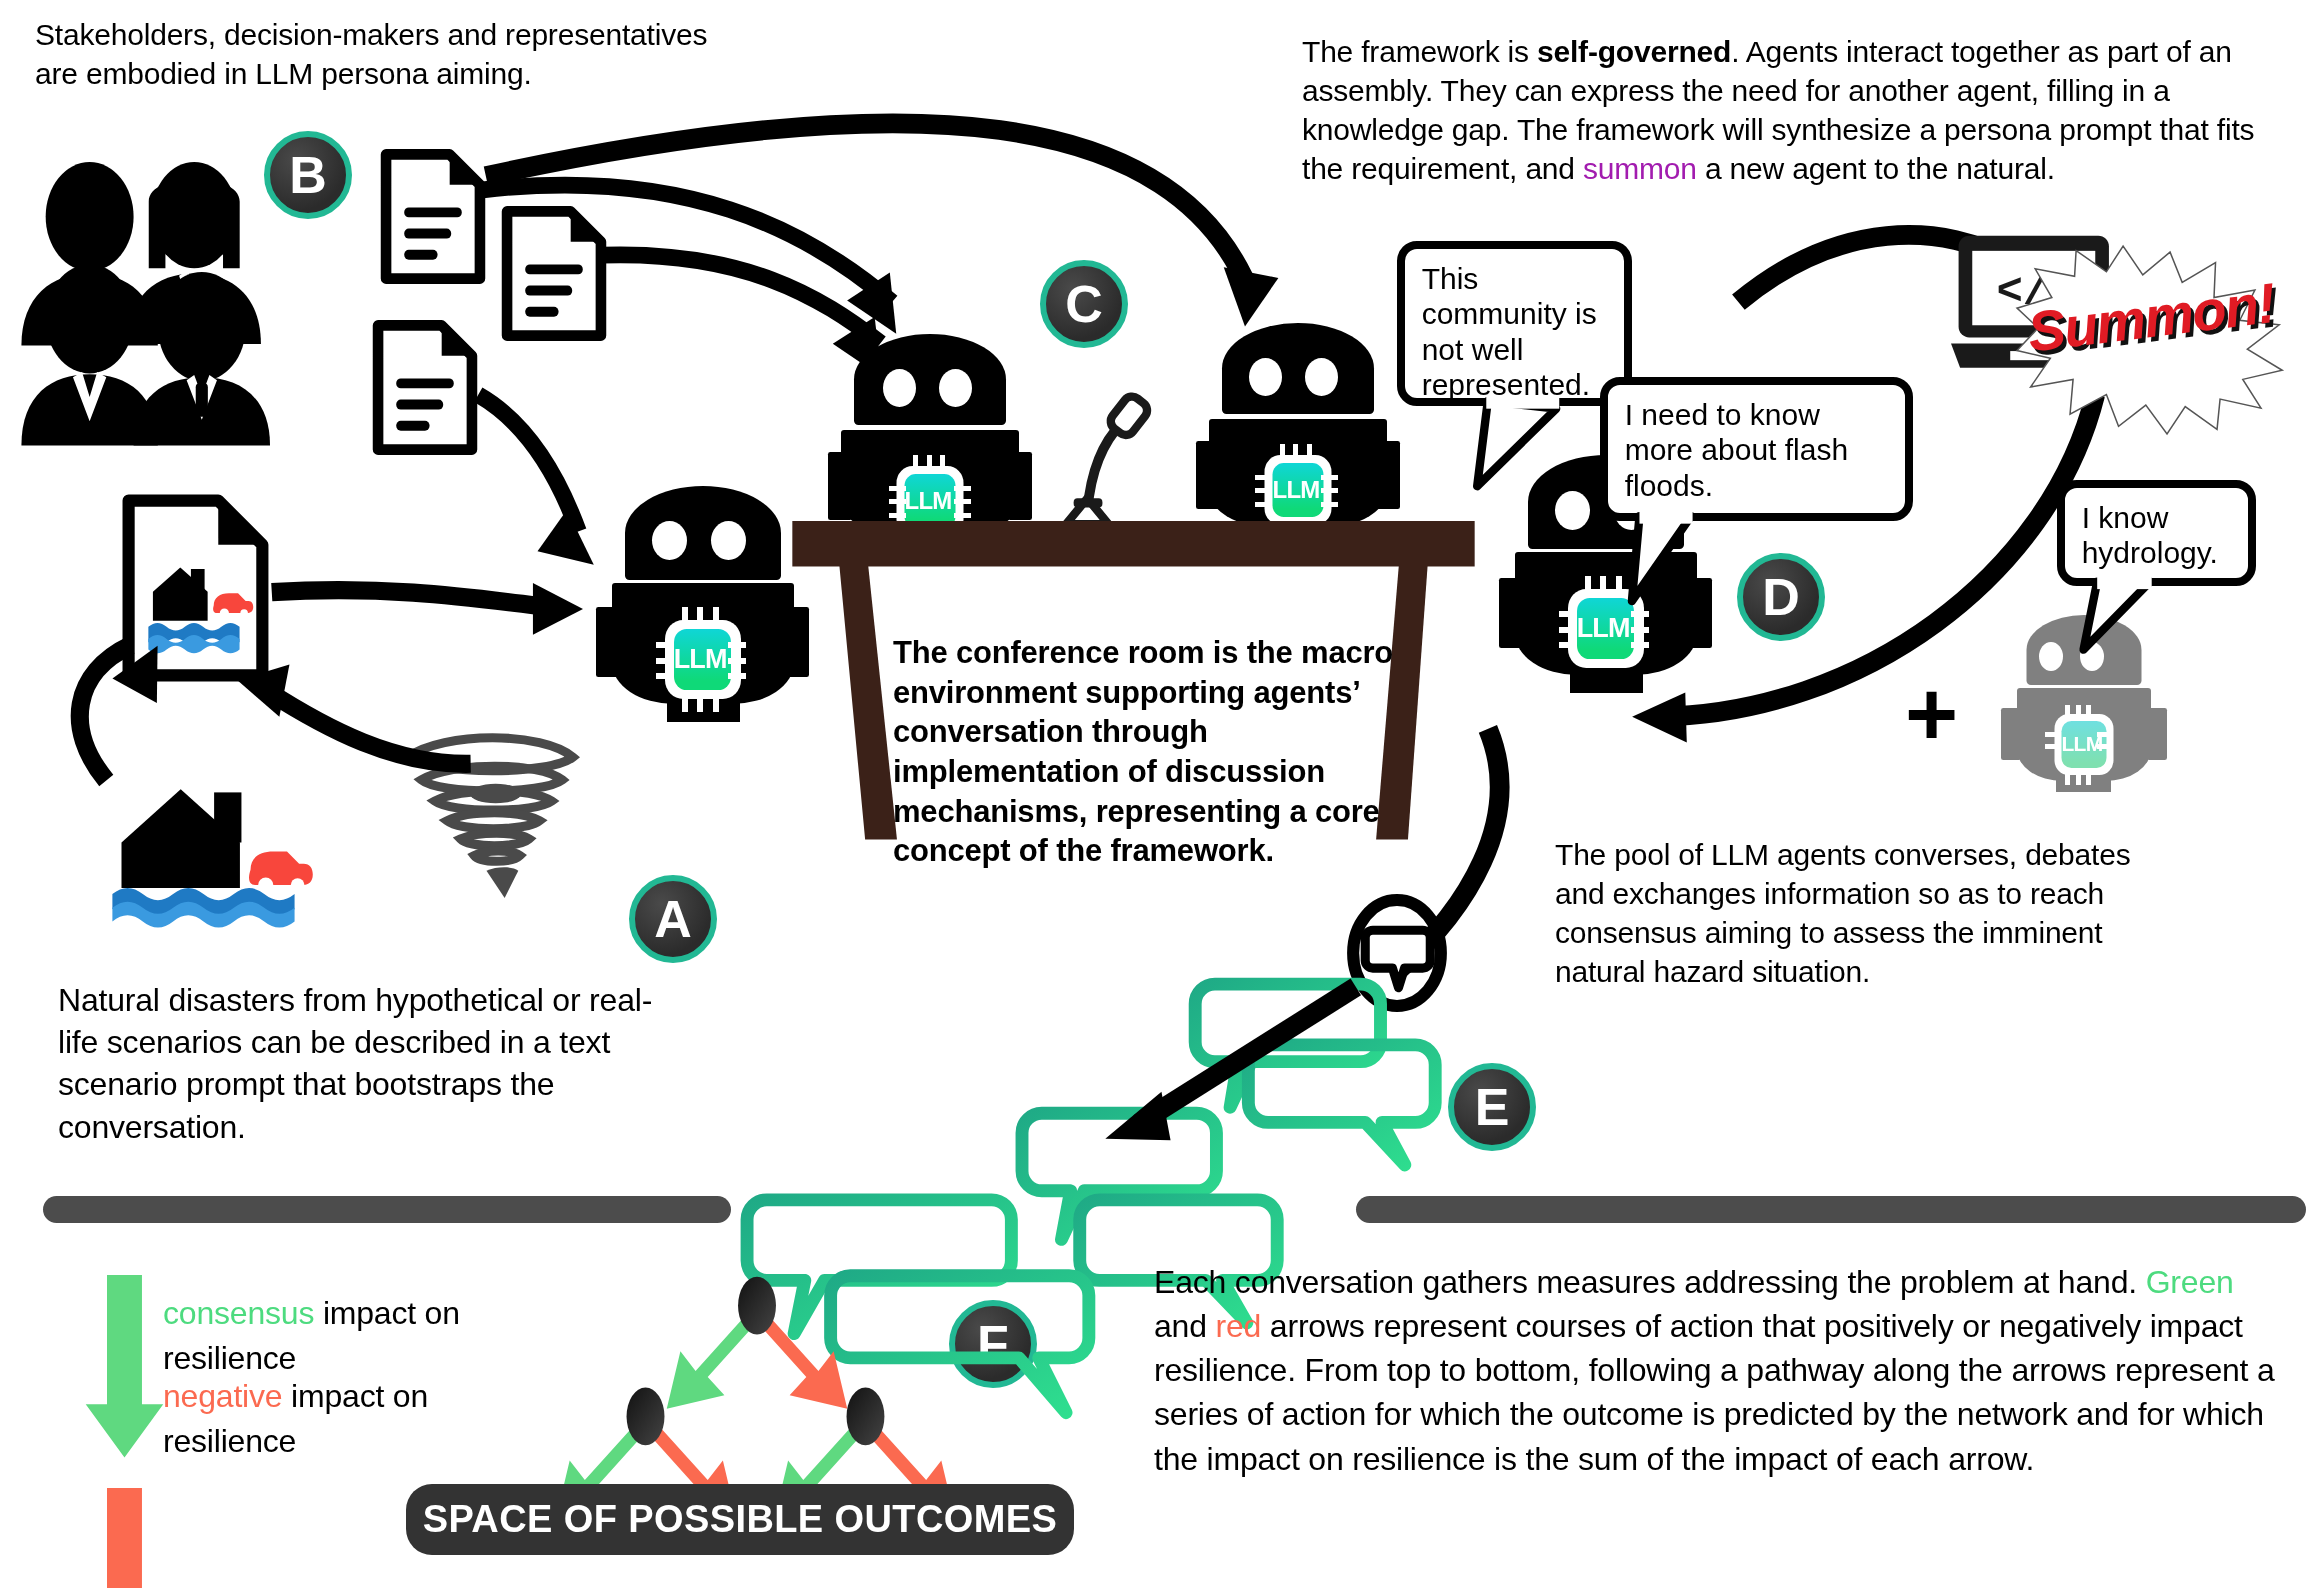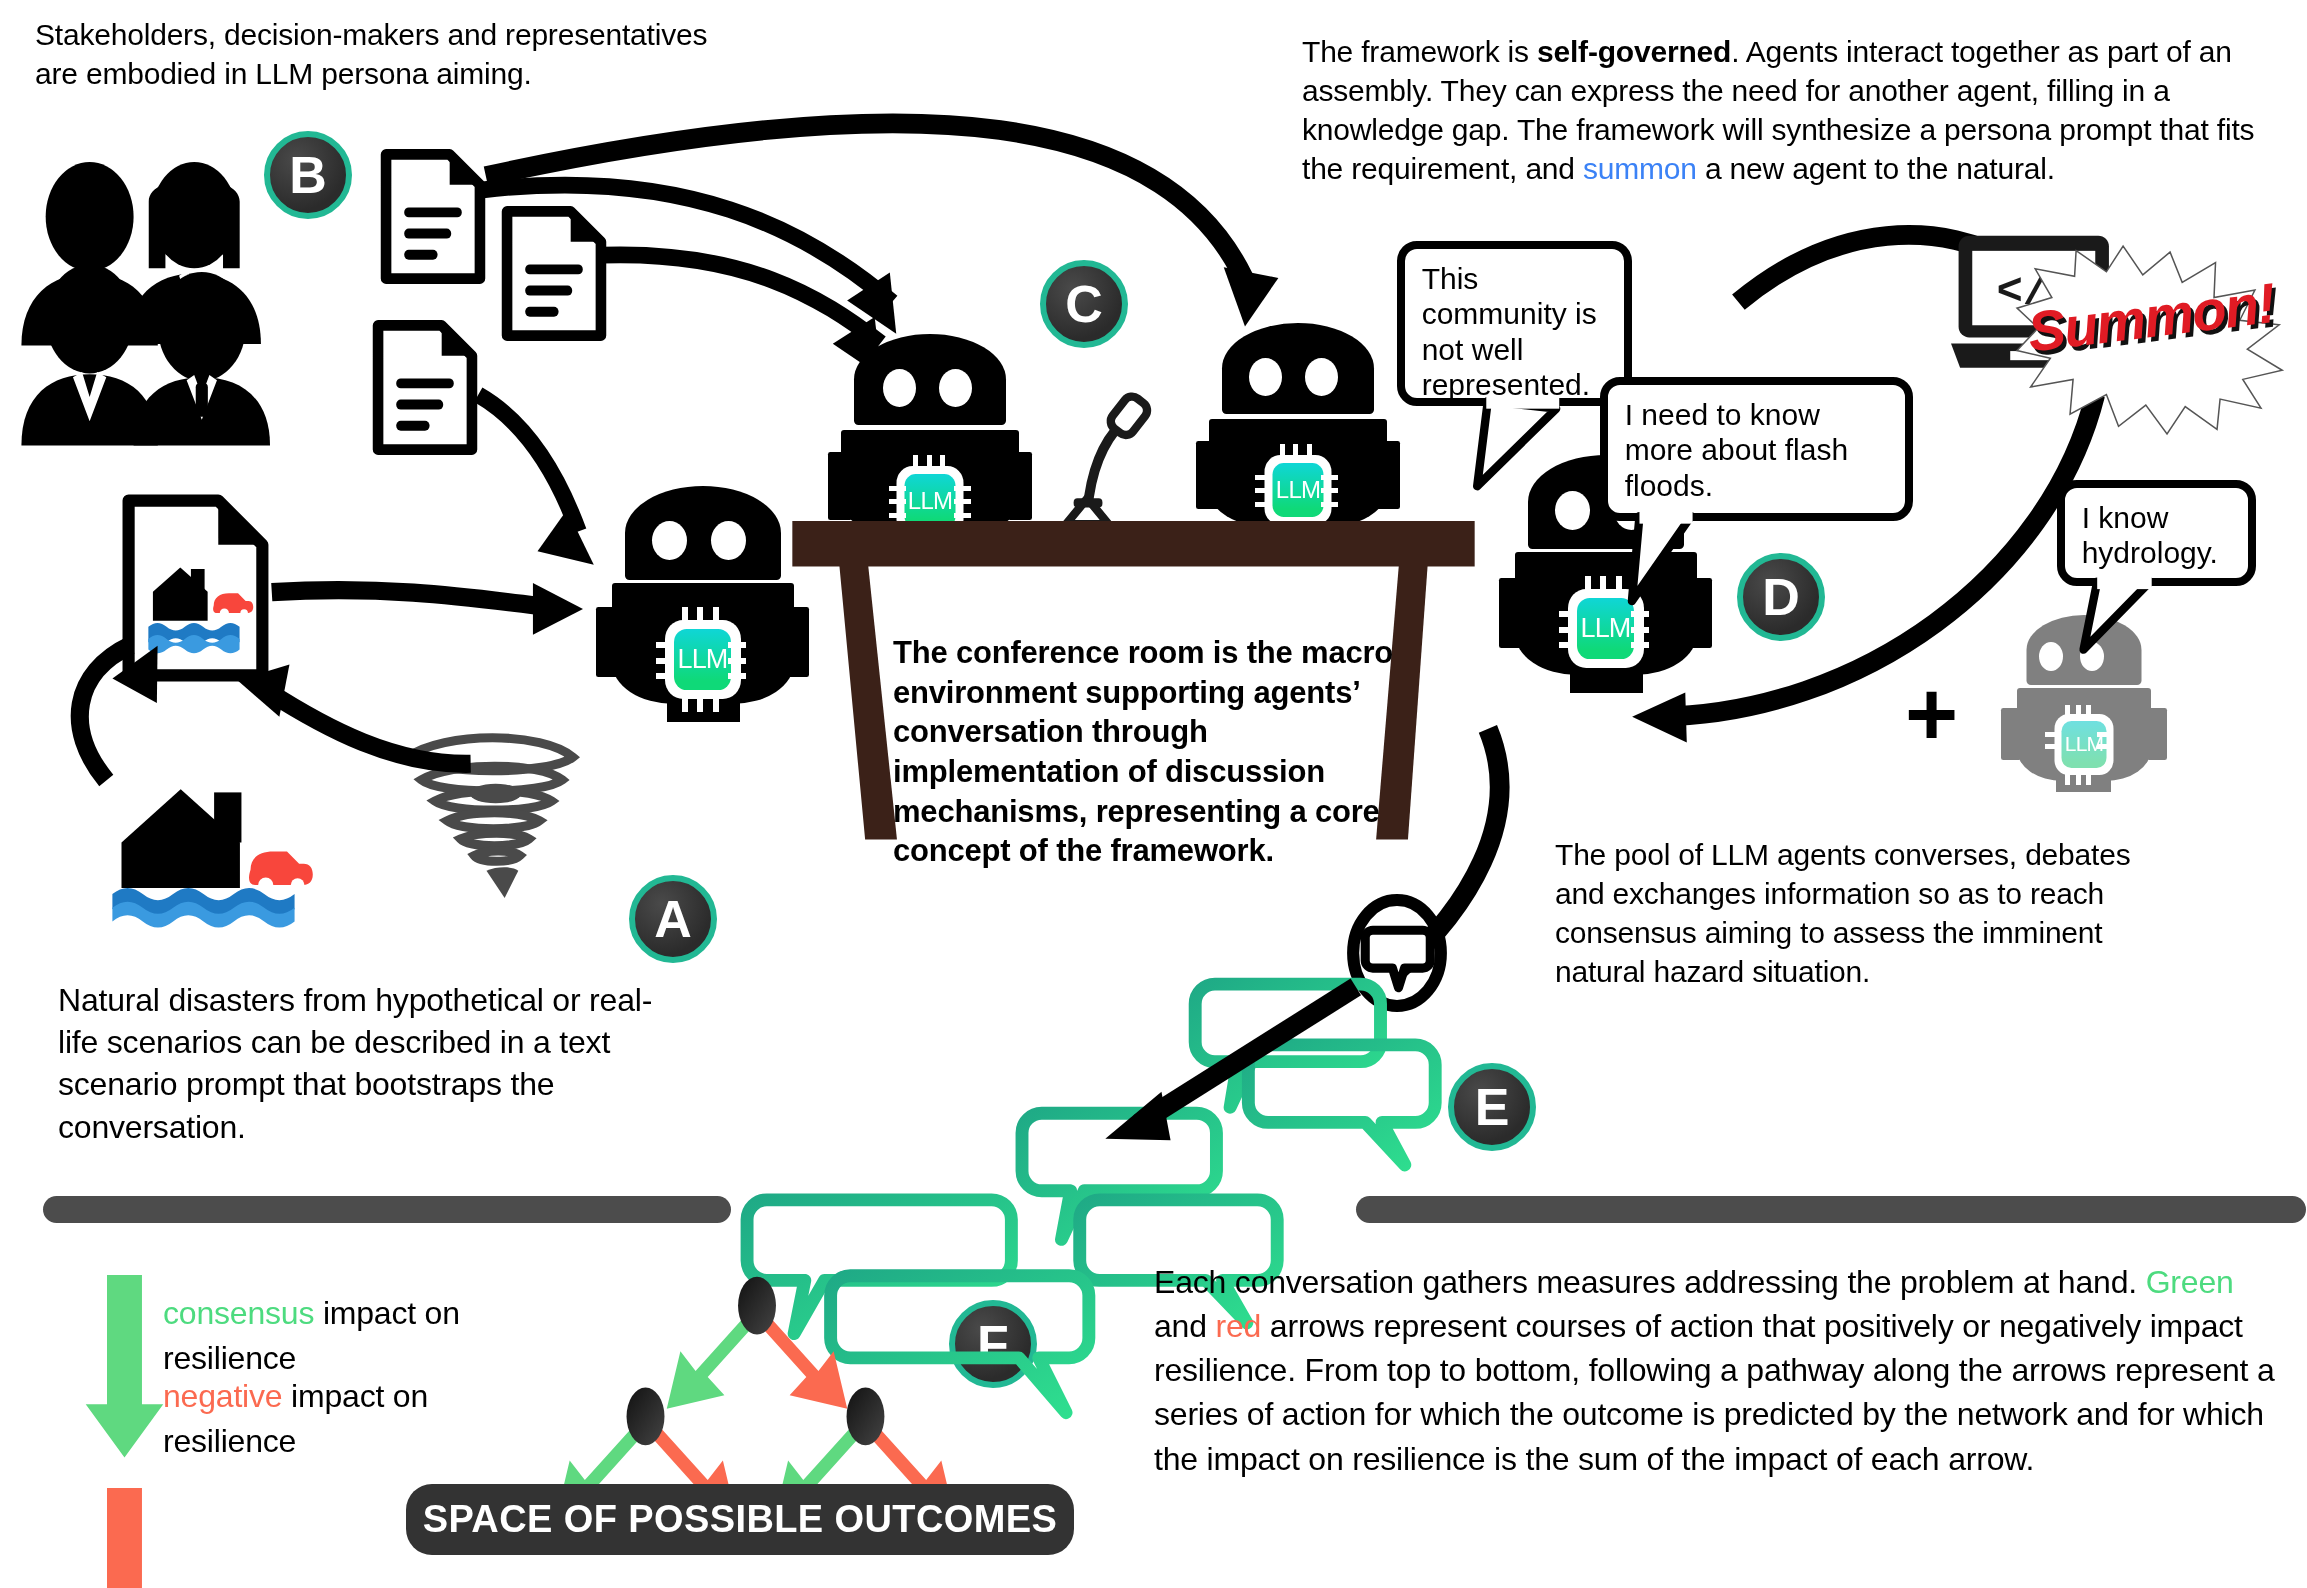--- a/index.html
+++ b/index.html
@@ -1,21 +1,21 @@
 <!DOCTYPE html>
 <html style="font-size:12px"><head>
 <meta charset="utf-8">
 <style>
   html,body{margin:0;padding:0;background:#fff;}
   body{width:2307px;height:1589px;position:relative;overflow:hidden;
        font-family:"Liberation Sans","DejaVu Sans",sans-serif;color:#000;}
   .abs{position:absolute;}
   .txt{font-size:30px;line-height:1.30;letter-spacing:-0.2px;}
   .txt b{font-weight:bold;}
-  .red{color:#3b82f6;}
+  .red{color:#a21caf;}
   .green{color:#4ddb7f;}
   .redarrow{color:#fb6a50;}
 
   
   .badge{width:88px;height:88px;border-radius:50%;
          background:radial-gradient(circle at 35% 30%,#4a4a4a,#2b2b2b 70%);
          border:6.8px solid #22b894;box-sizing:border-box;
          display:flex;align-items:center;justify-content:center;
          color:#fff;font-size:52px;font-weight:bold;line-height:1;}
 
@@ -26,22 +26,22 @@
   .rb-eye{position:absolute;background:#fff;border-radius:50%;}
   .rb-body{position:absolute;left:50%;transform:translateX(-50%);
            border-radius:3px 3px 34% 34%;}
   .rb-arm{position:absolute;border-radius:2.3px;}
   .rb-leg{position:absolute;}
   .chip{position:absolute;left:50%;transform:translateX(-50%);
         border-radius:24%;background:#fff;
         display:flex;align-items:center;justify-content:center;}
   .chip-inner{width:76%;height:76%;border-radius:22%;
         background:linear-gradient(180deg,#0fd6d6,#0fd978 85%);
-        display:flex;align-items:center;justify-content:center;
-        color:#fff;font-weight:normal;letter-spacing:-0.8px;}
+        display:flex;align-items:center;
+        color:#fff;font-weight:bold;letter-spacing:-0.8px;}
   .pin{position:absolute;background:#fff;}
 
   
   .sbub{position:absolute;background:#fff;border:8.4px solid #000;
         border-radius:20px;box-sizing:border-box;
         padding:12px 15px 10.6px 16.7px;font-size:30px;line-height:1.18;
         font-weight:500;}
 
   
   .divider{position:absolute;height:27px;border-radius:13.7px;background:#4c4c4c;}

